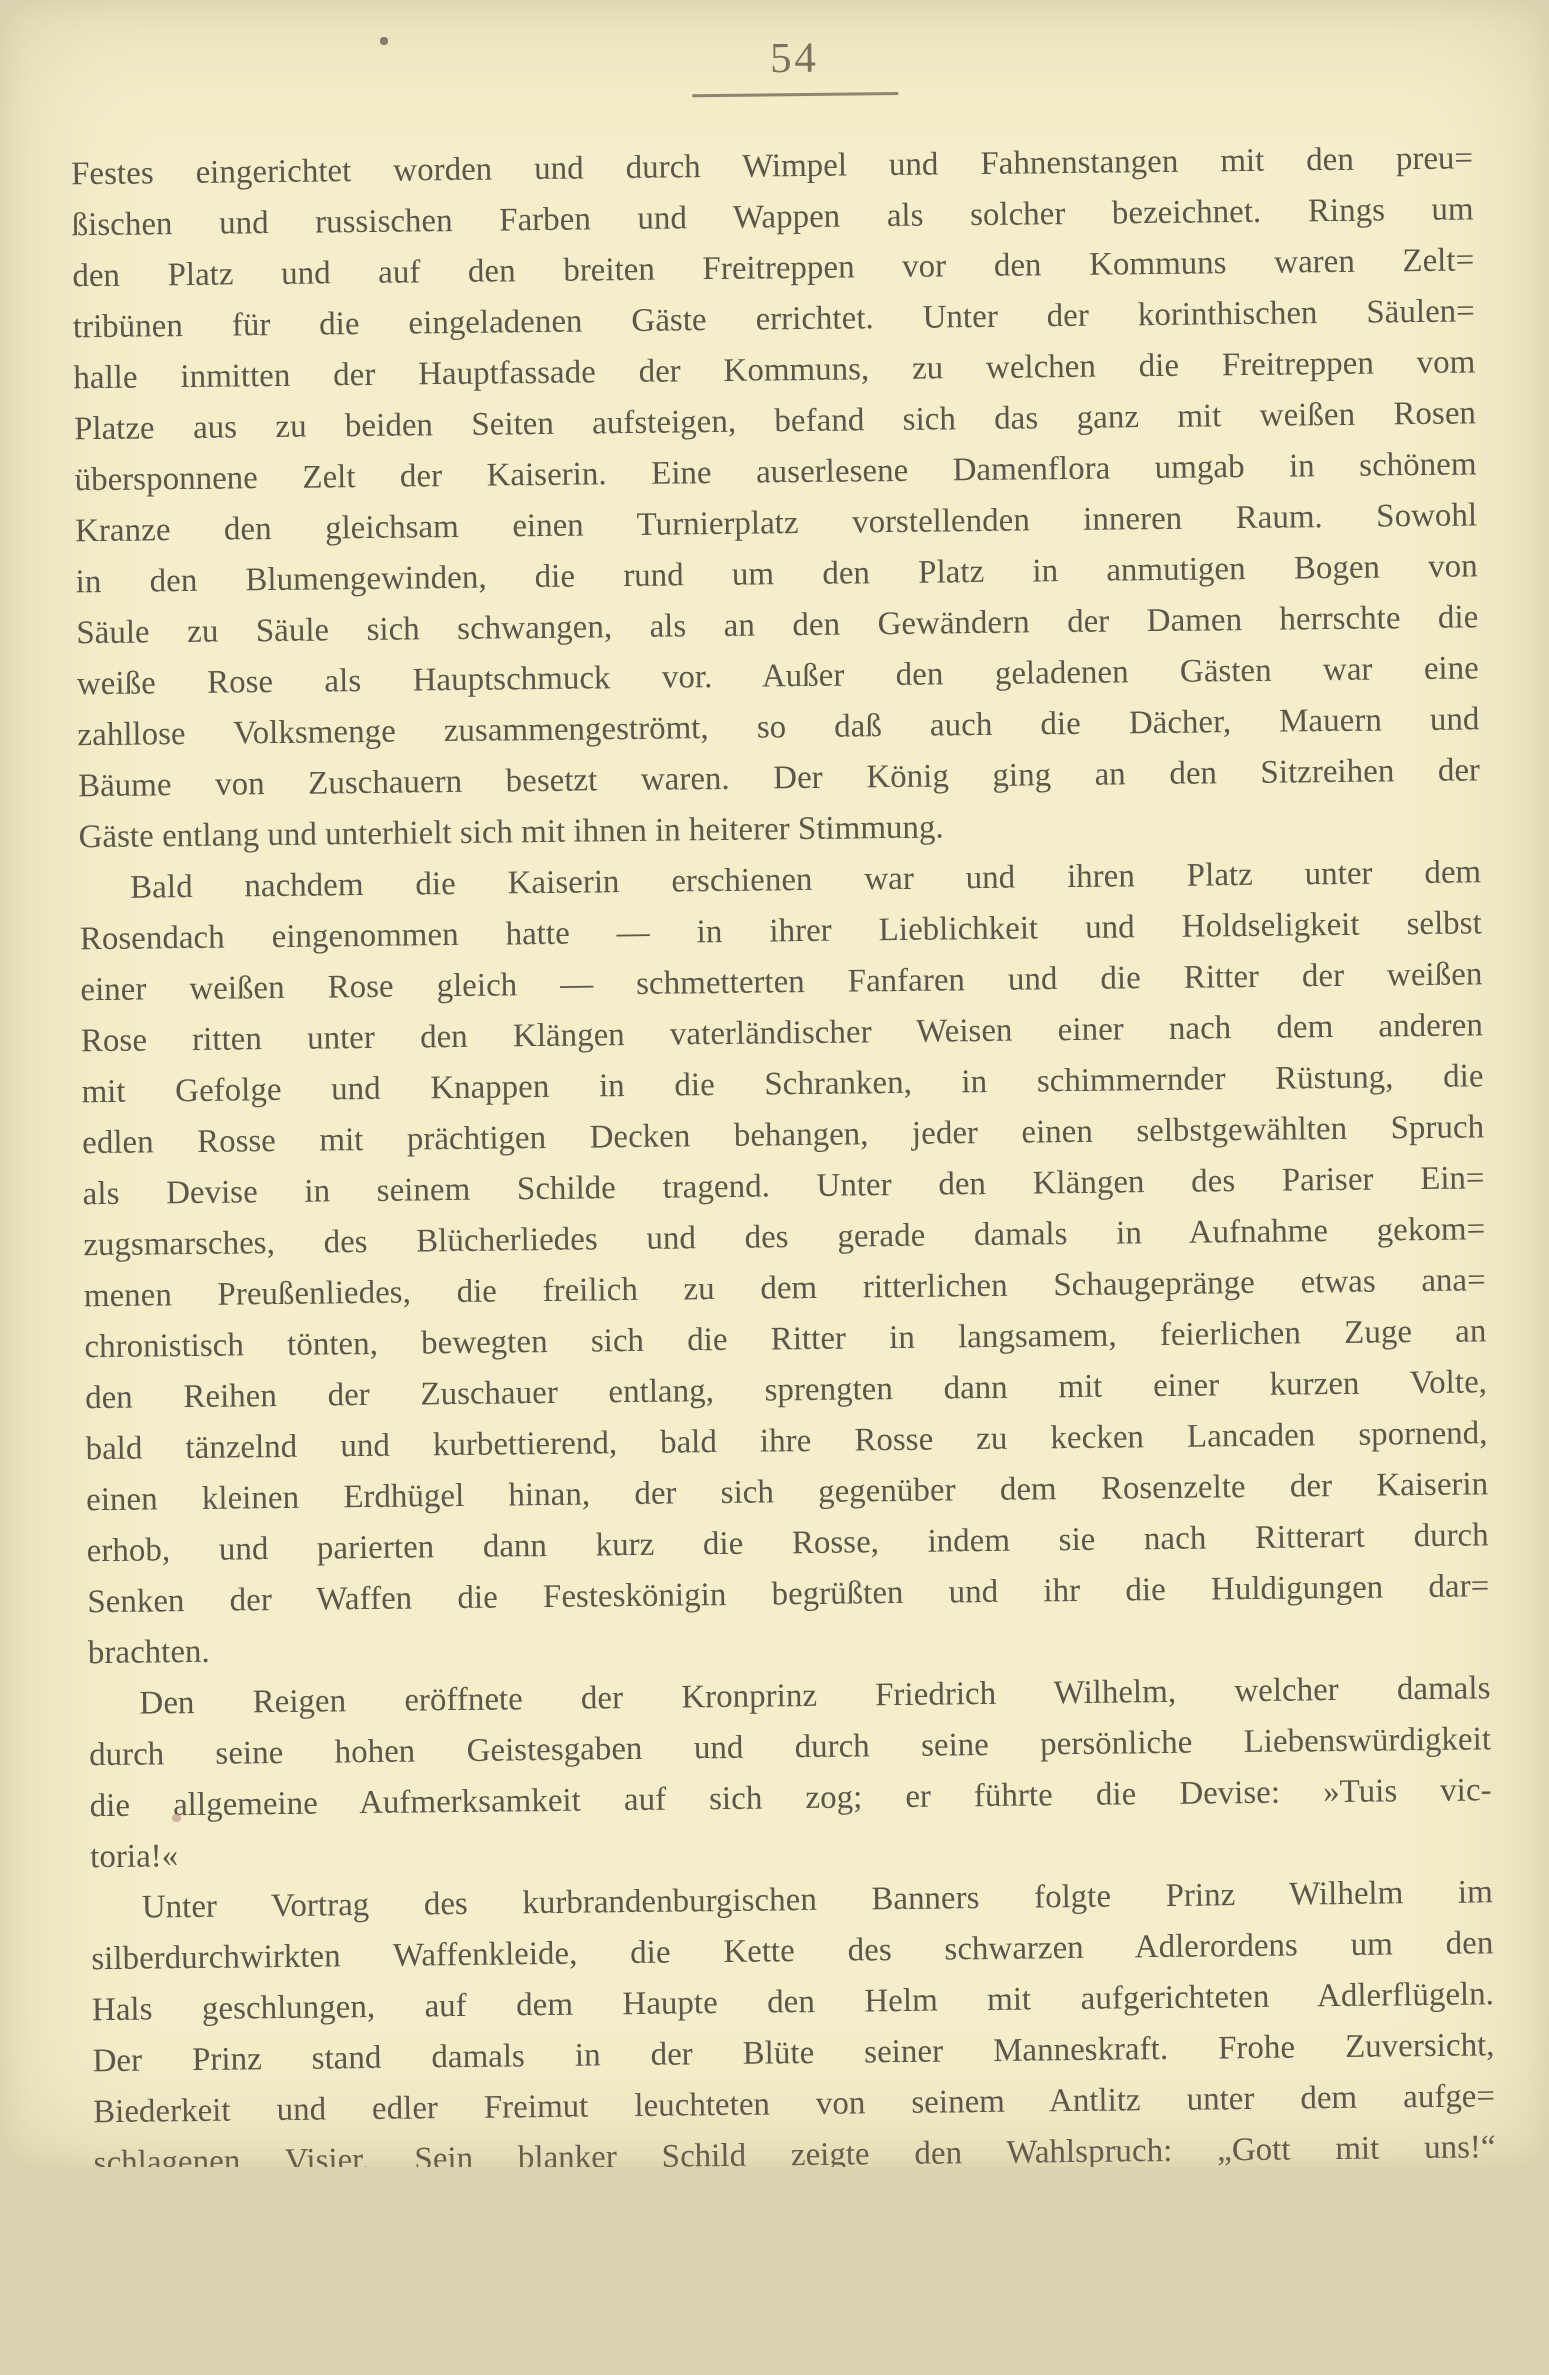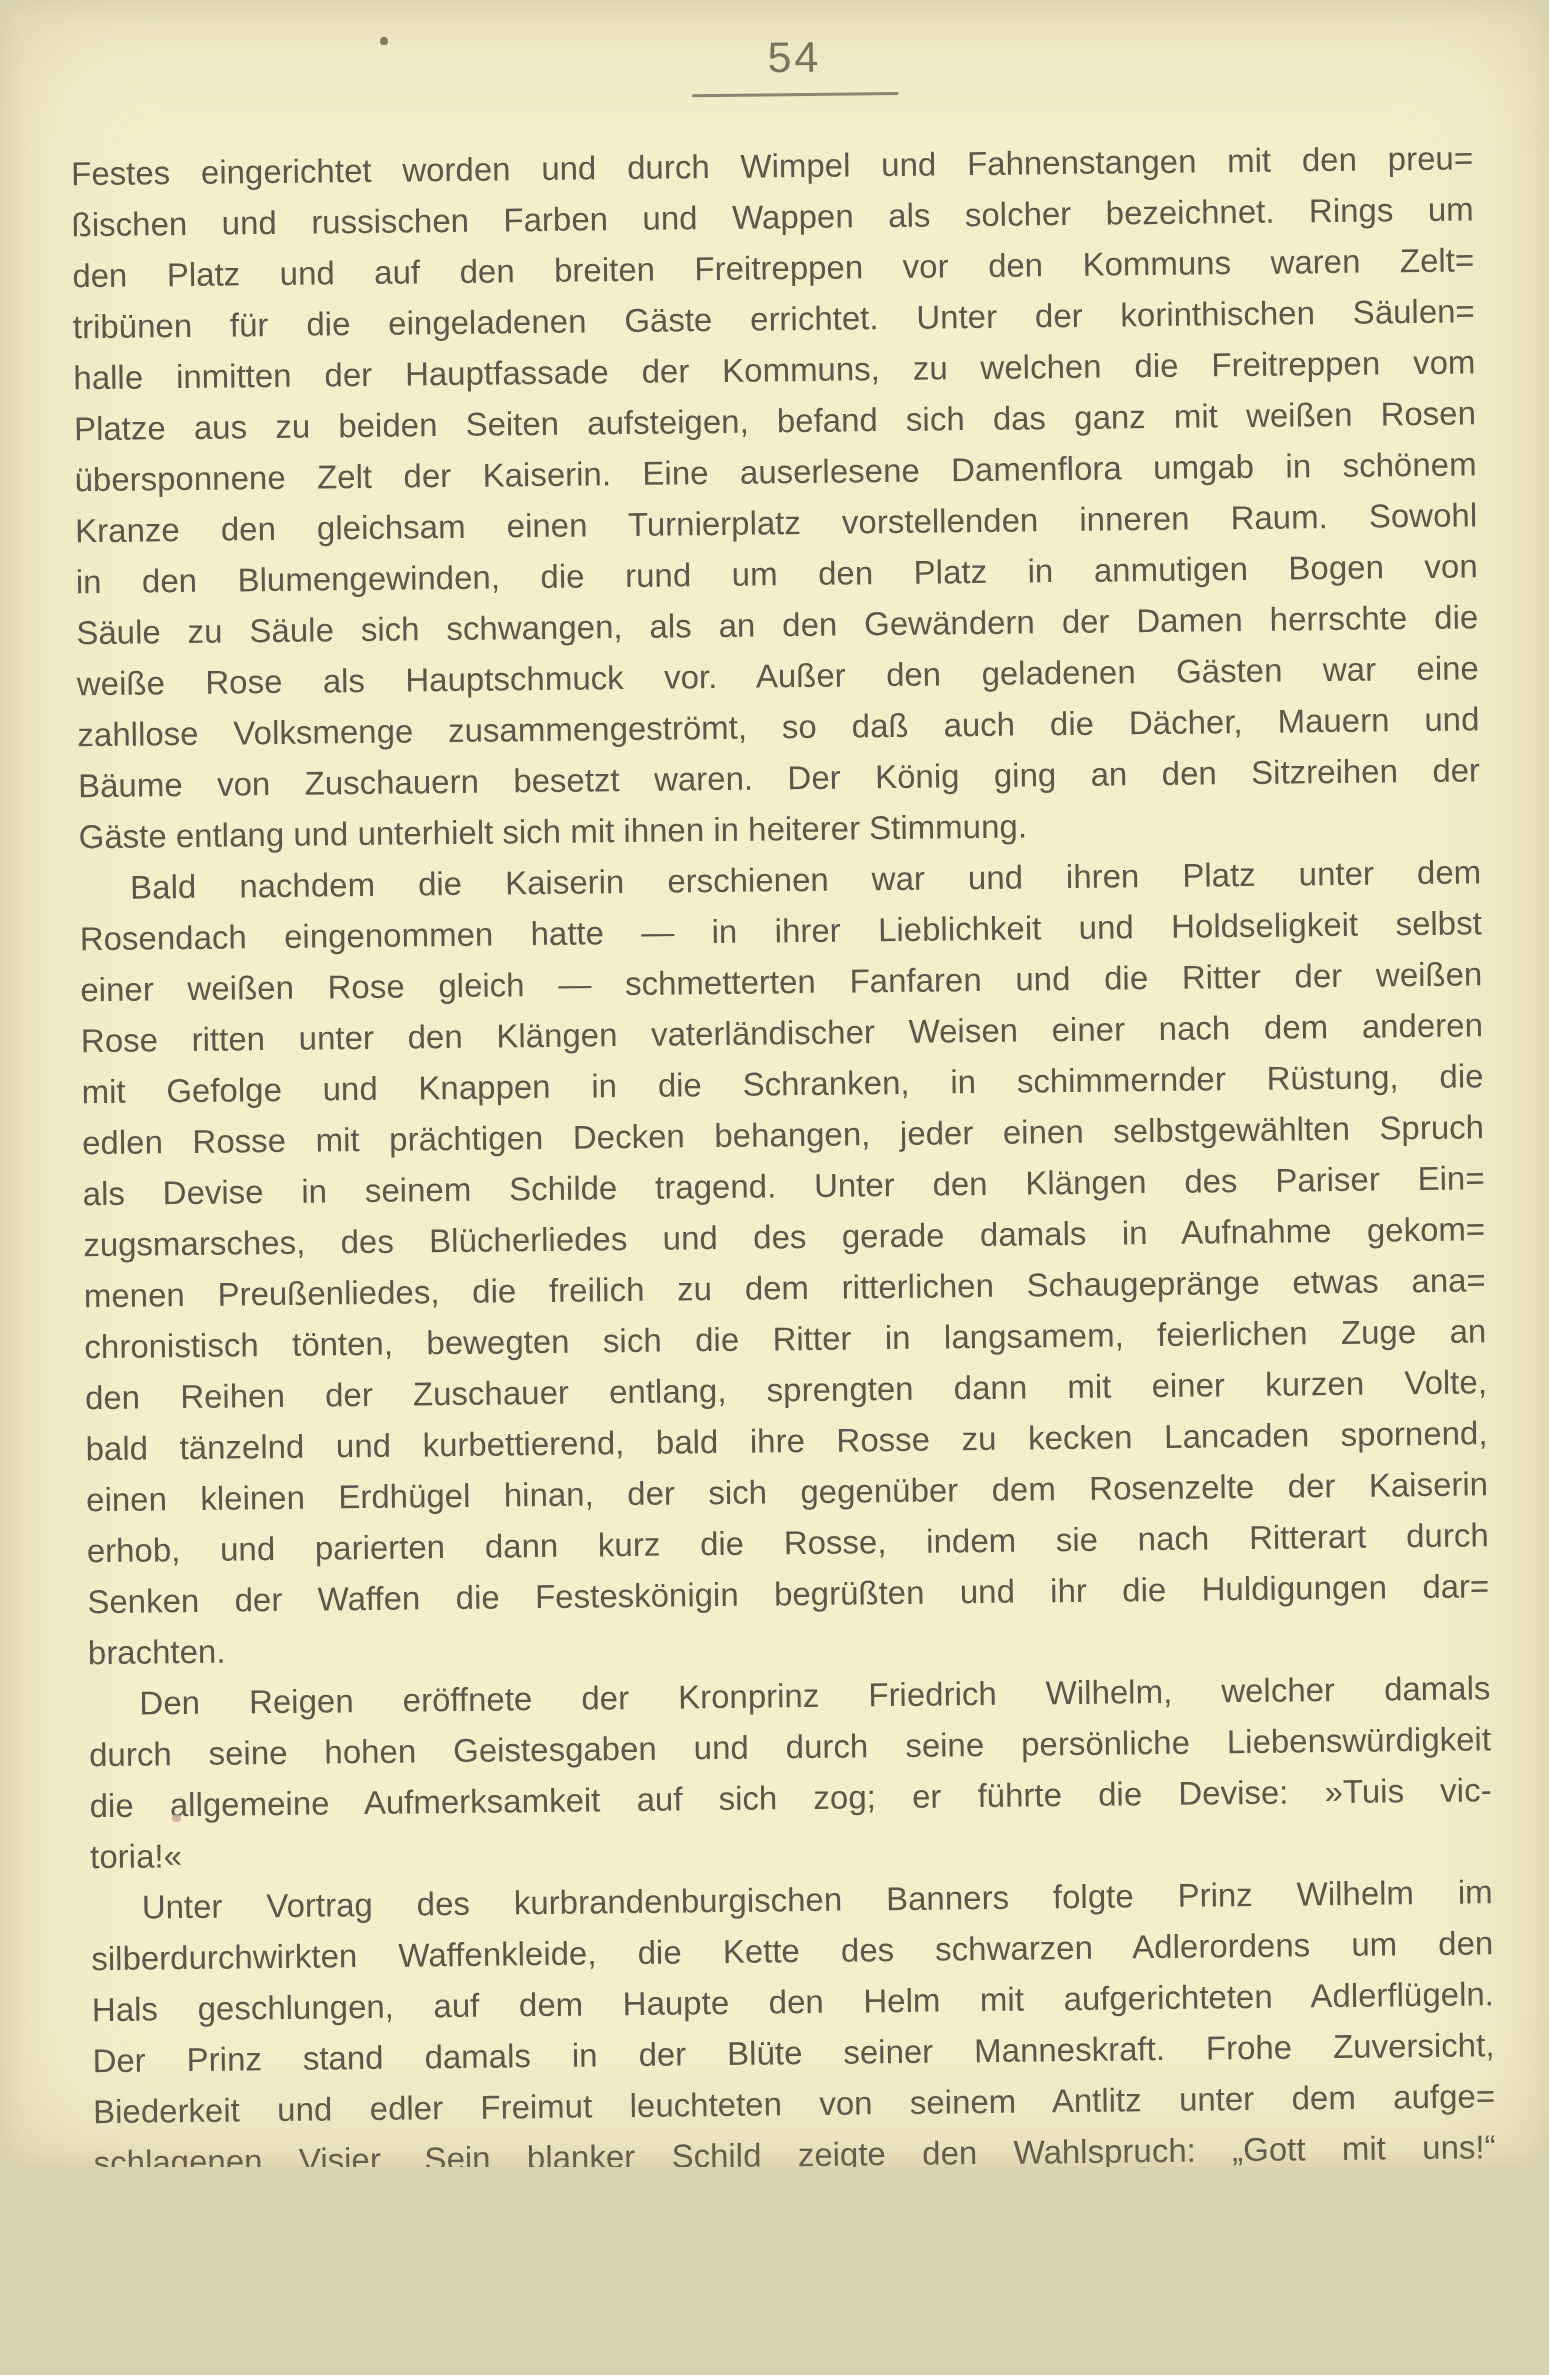--- a/index.html
+++ b/index.html
@@ -6,21 +6,21 @@
     margin: 0;
     padding: 0;
     background: #d8d2b0;
   }
   .page {
     position: relative;
     width: 1550px;
     height: 2167px;
     background: var(--paper, #f4eeca);
     overflow: hidden;
-    font-family: Liberation Sans, sans-serif;
+    font-family: Liberation Serif, serif;
     border-radius: 29px;
   }
   
   .vignette {
     position: absolute;
     inset: 0;
     box-shadow: inset 0 0 131px rgba(150, 136, 88, 0.30),
                 inset 0 0 28px rgba(150, 136, 88, 0.18);
     pointer-events: none;
   }

